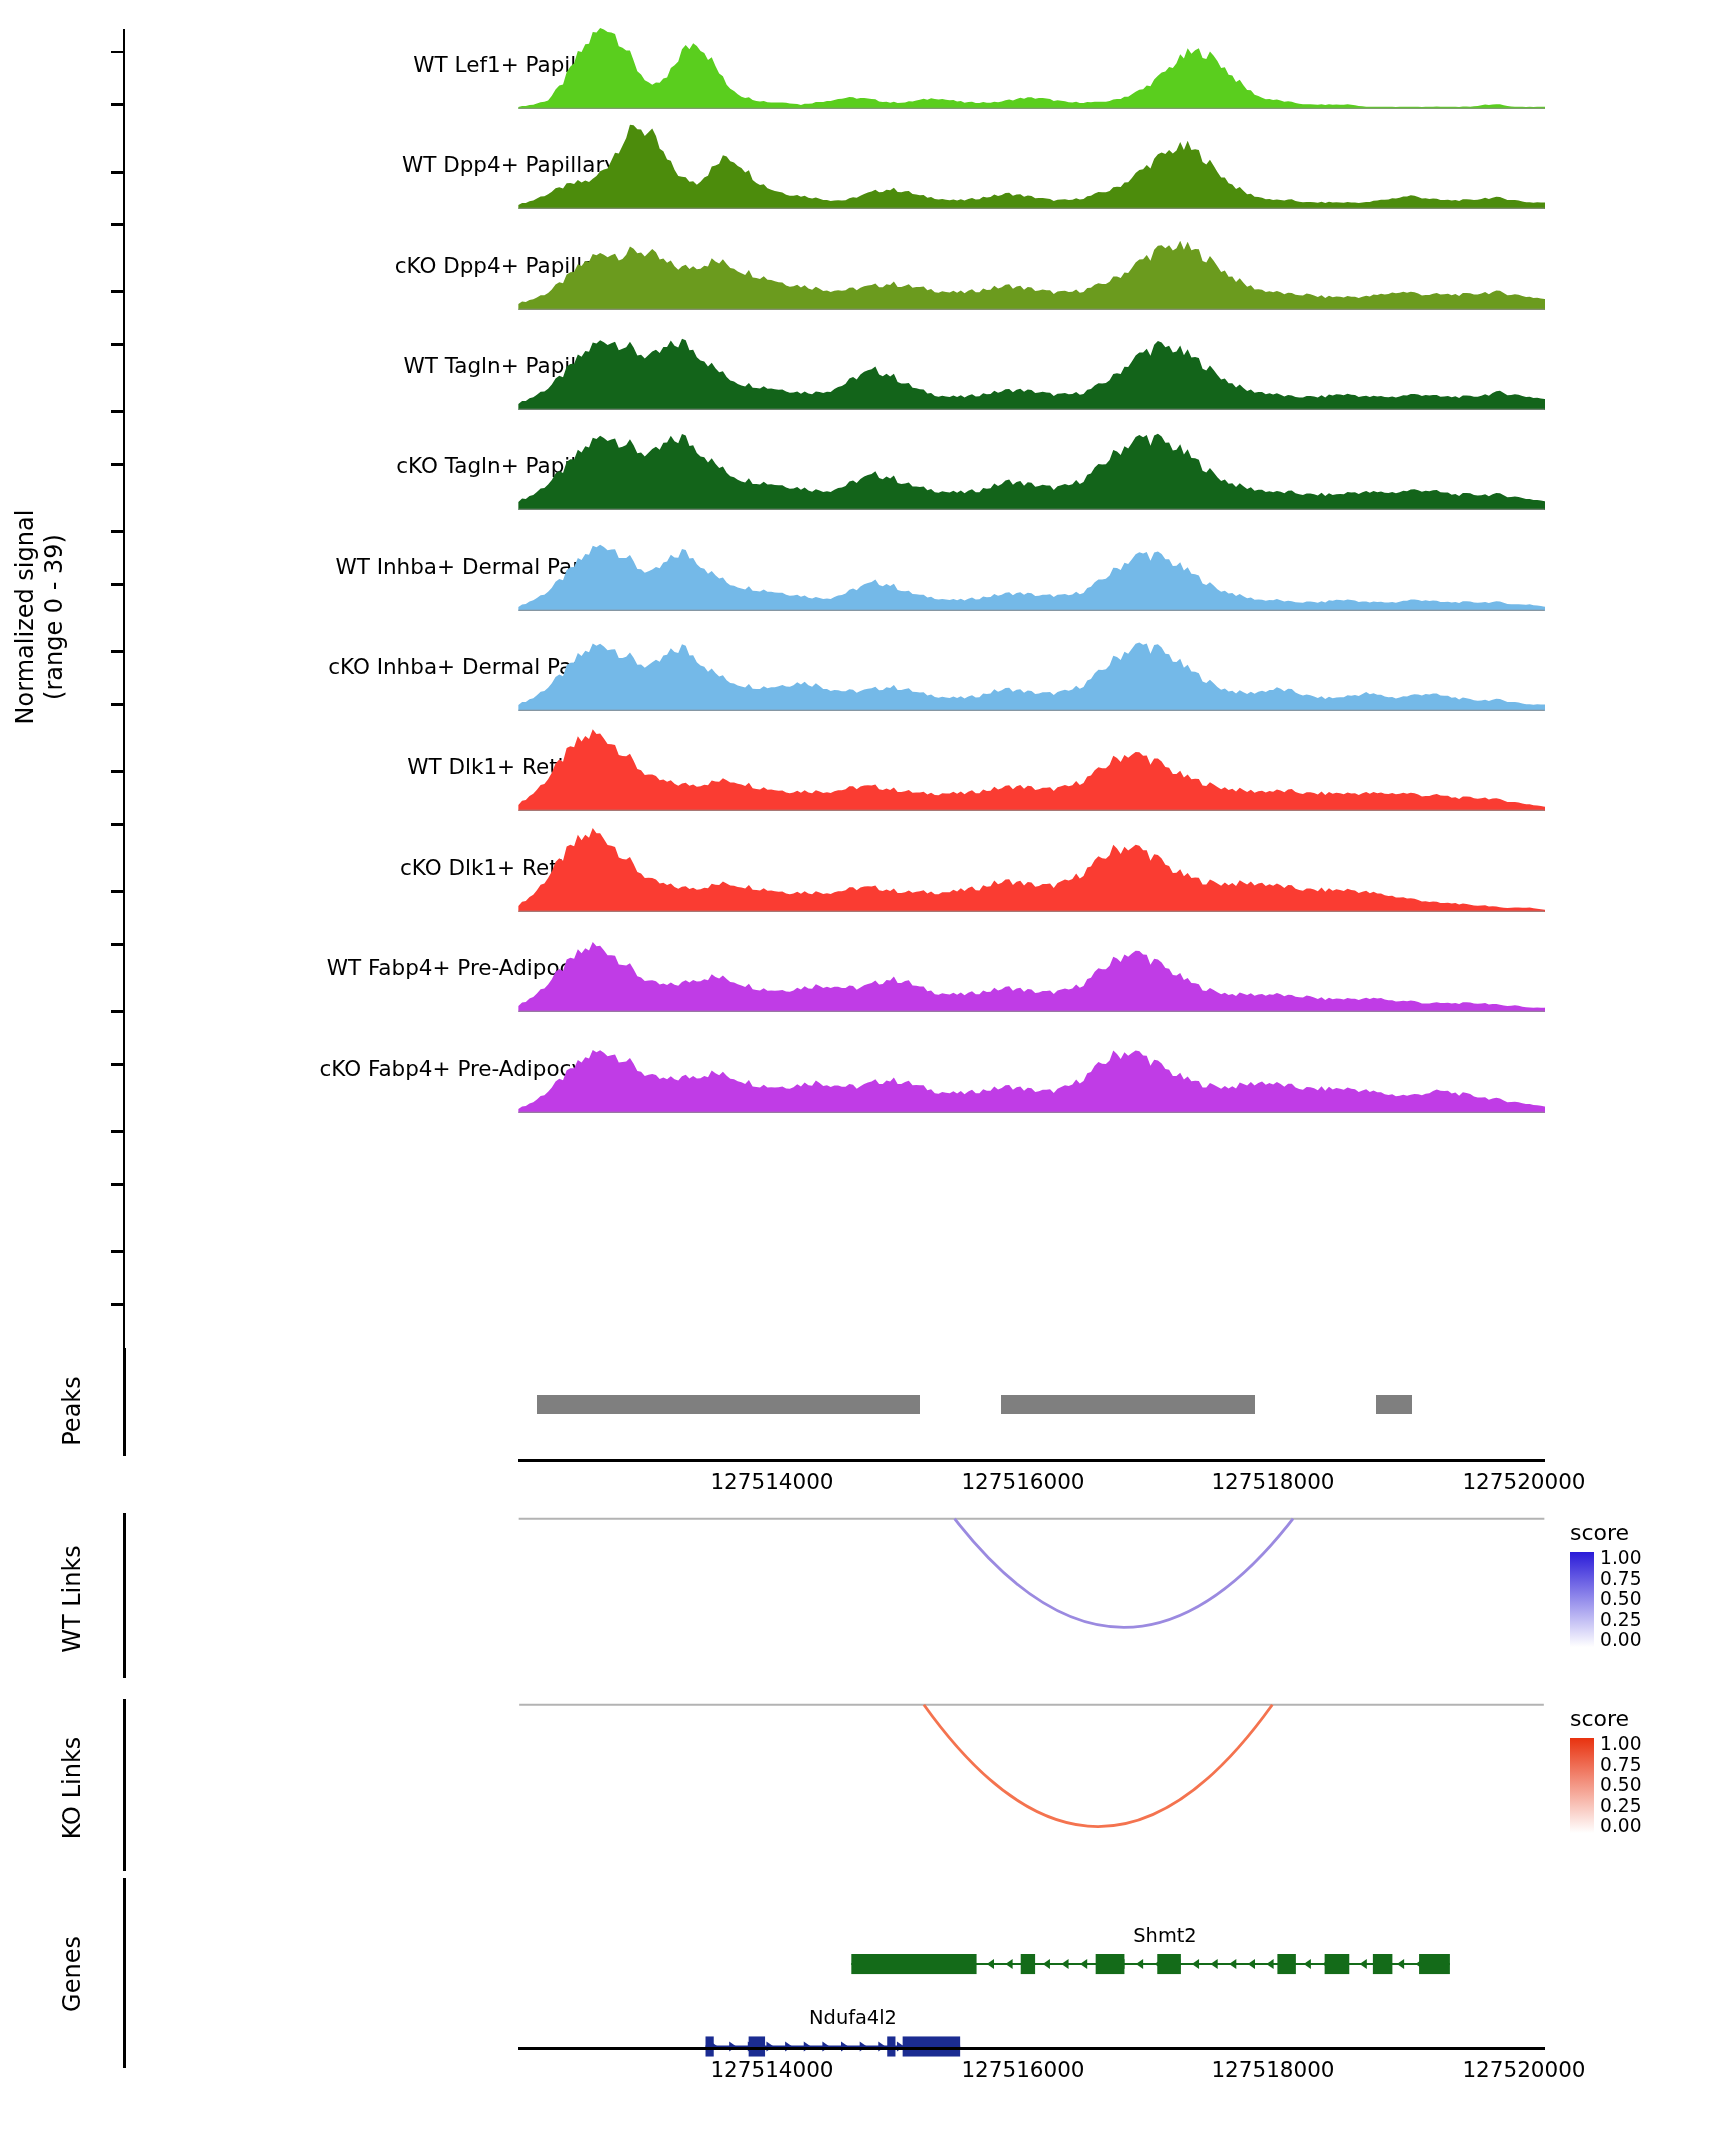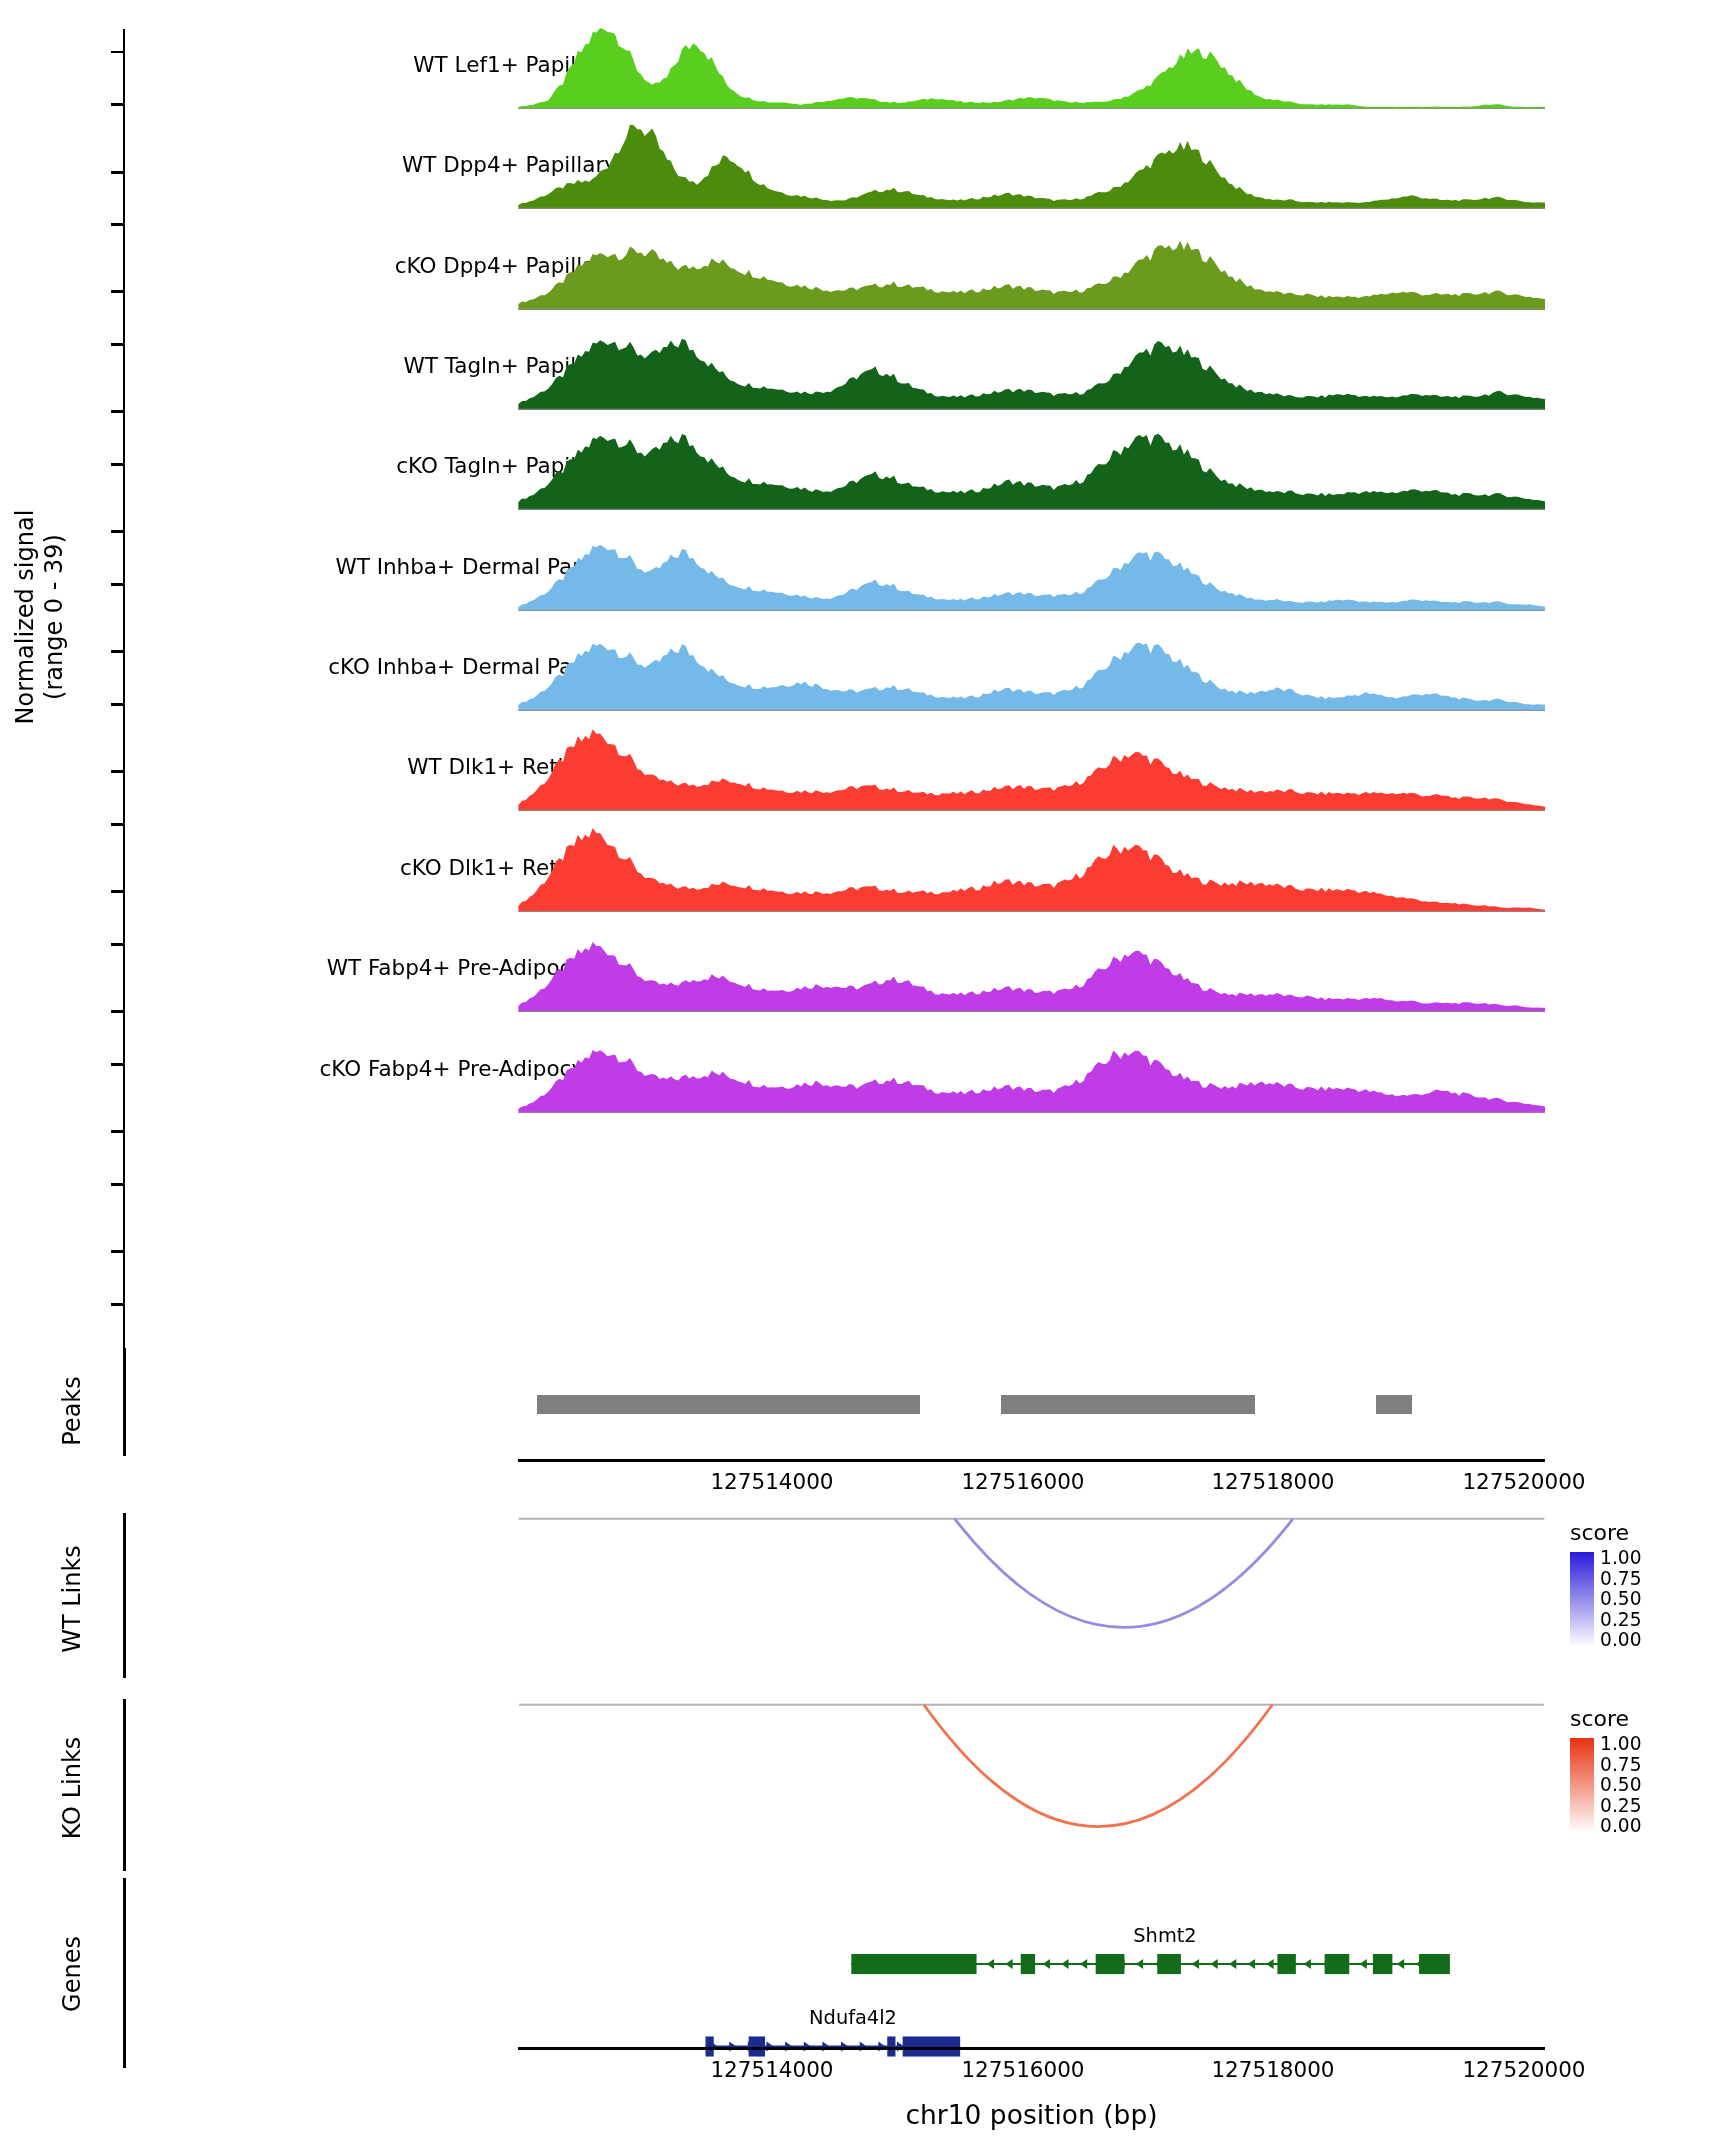--- a/index.html
+++ b/index.html
@@ -440,16 +440,15 @@
   <div id="axis-bottom" style="position:absolute;left:0;top:2047px;width:1721px;height:43px;">
     <div class="axis-line" style="top:0px;"></div>
     <div id="axis-bottom-labels" style="position:absolute;left:518px;width:1027px;top:10px;">
         <div class="axis-tick-label" style="left: 254px;">127514000</div>
         <div class="axis-tick-label" style="left: 505px;">127516000</div>
         <div class="axis-tick-label" style="left: 755px;">127518000</div>
         <div class="axis-tick-label" style="left: 1006px;">127520000</div>
       </div>
   </div>
 
-  <div id="xaxis-title">chr10 position (bp)</div>
 
 </div>
 
 
 </body></html>

